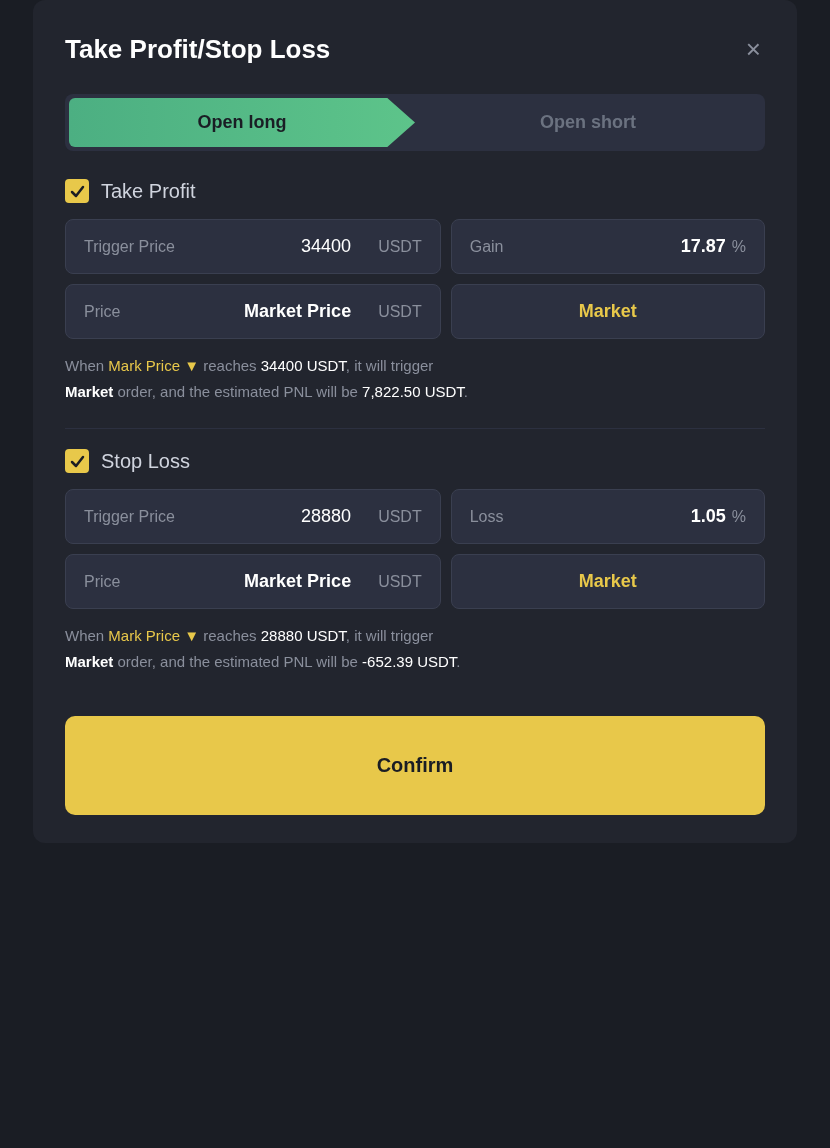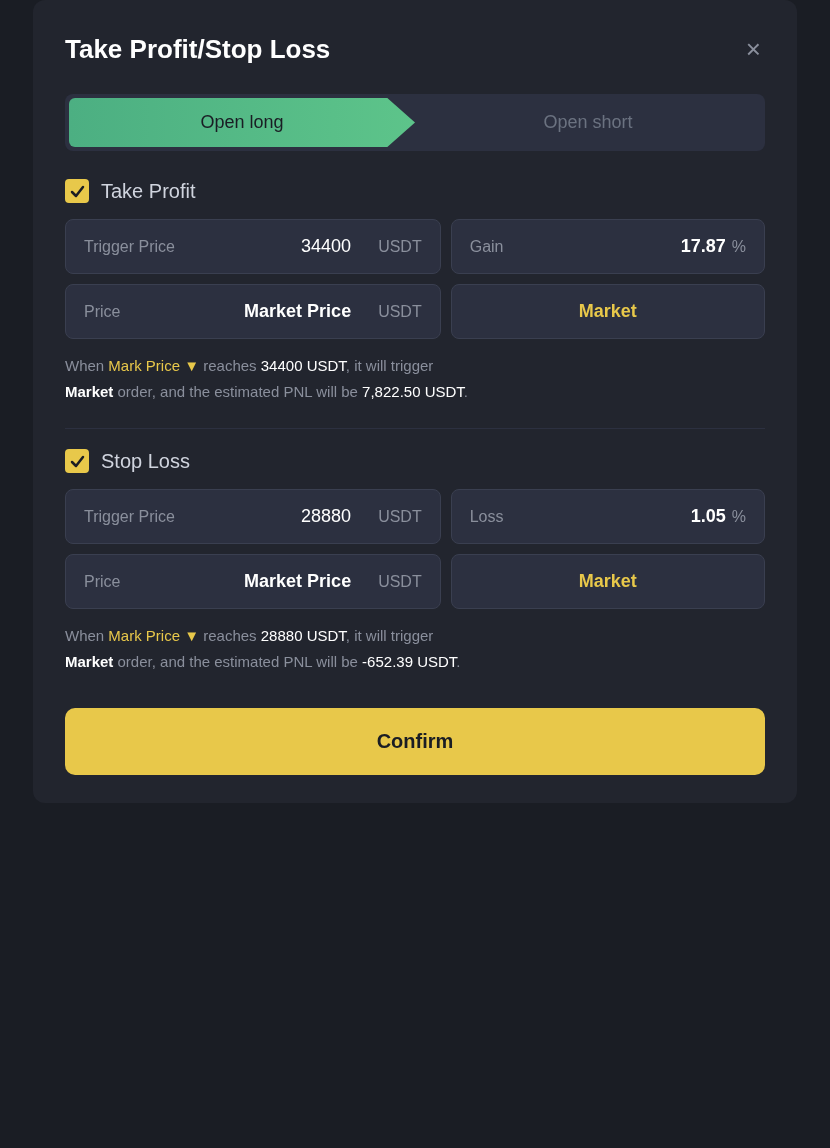--- a/index.html
+++ b/index.html
@@ -45,21 +45,21 @@
       padding: 4px;
       margin-bottom: 28px;
       position: relative;
     }
     .tab-btn {
       flex: 1;
       padding: 14px 0;
       border: none;
       border-radius: 6px;
       font-size: 18px;
-      font-weight: 400;
+      font-weight: 700;
       cursor: pointer;
       transition: background 0.2s;
     }
     .tab-btn.active {
       background: linear-gradient(90deg, #4caf82, #5dc48a);
       color: #1a1d24;
       clip-path: polygon(0 0, 92% 0, 100% 50%, 92% 100%, 0 100%);
     }
     .tab-btn.inactive {
       background: transparent;
@@ -206,26 +206,26 @@
     .divider {
       height: 1px;
       background: #2c3040;
       margin: 20px 0;
     }
     .confirm-btn {
       width: 100%;
       background: #e8c84a;
       border: none;
       border-radius: 10px;
-      padding: 22px 0;
+      padding: 38px 0;
       font-size: 20px;
       font-weight: 700;
       color: #1a1d24;
       cursor: pointer;
-      margin-top: 10px;
+      margin-top: 18px;
     }
     .price-field-bold {
       color: #ffffff;
       font-size: 18px;
       font-weight: 700;
     }
   </style>
 </head>
 <body>
 

